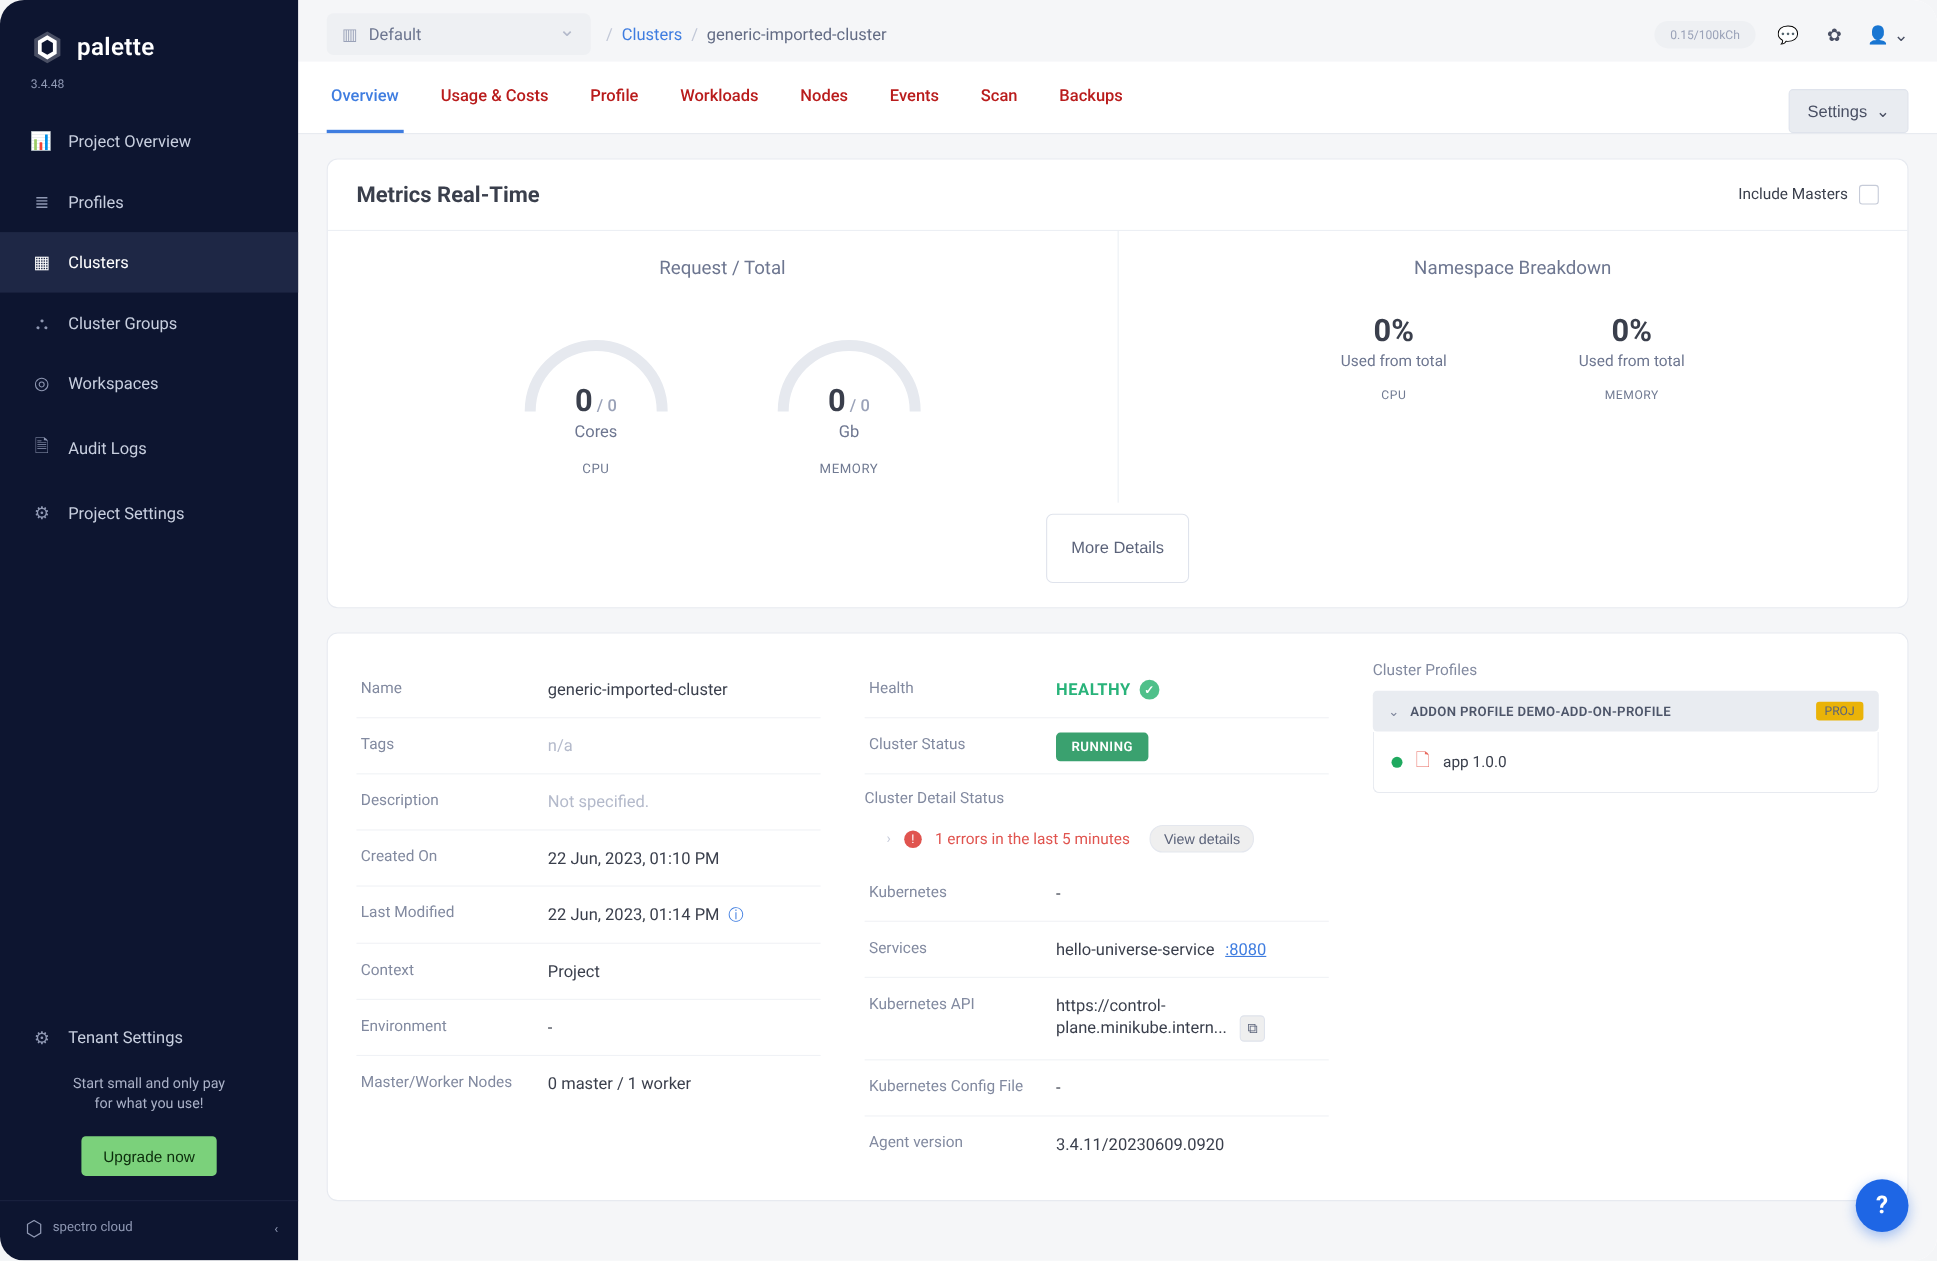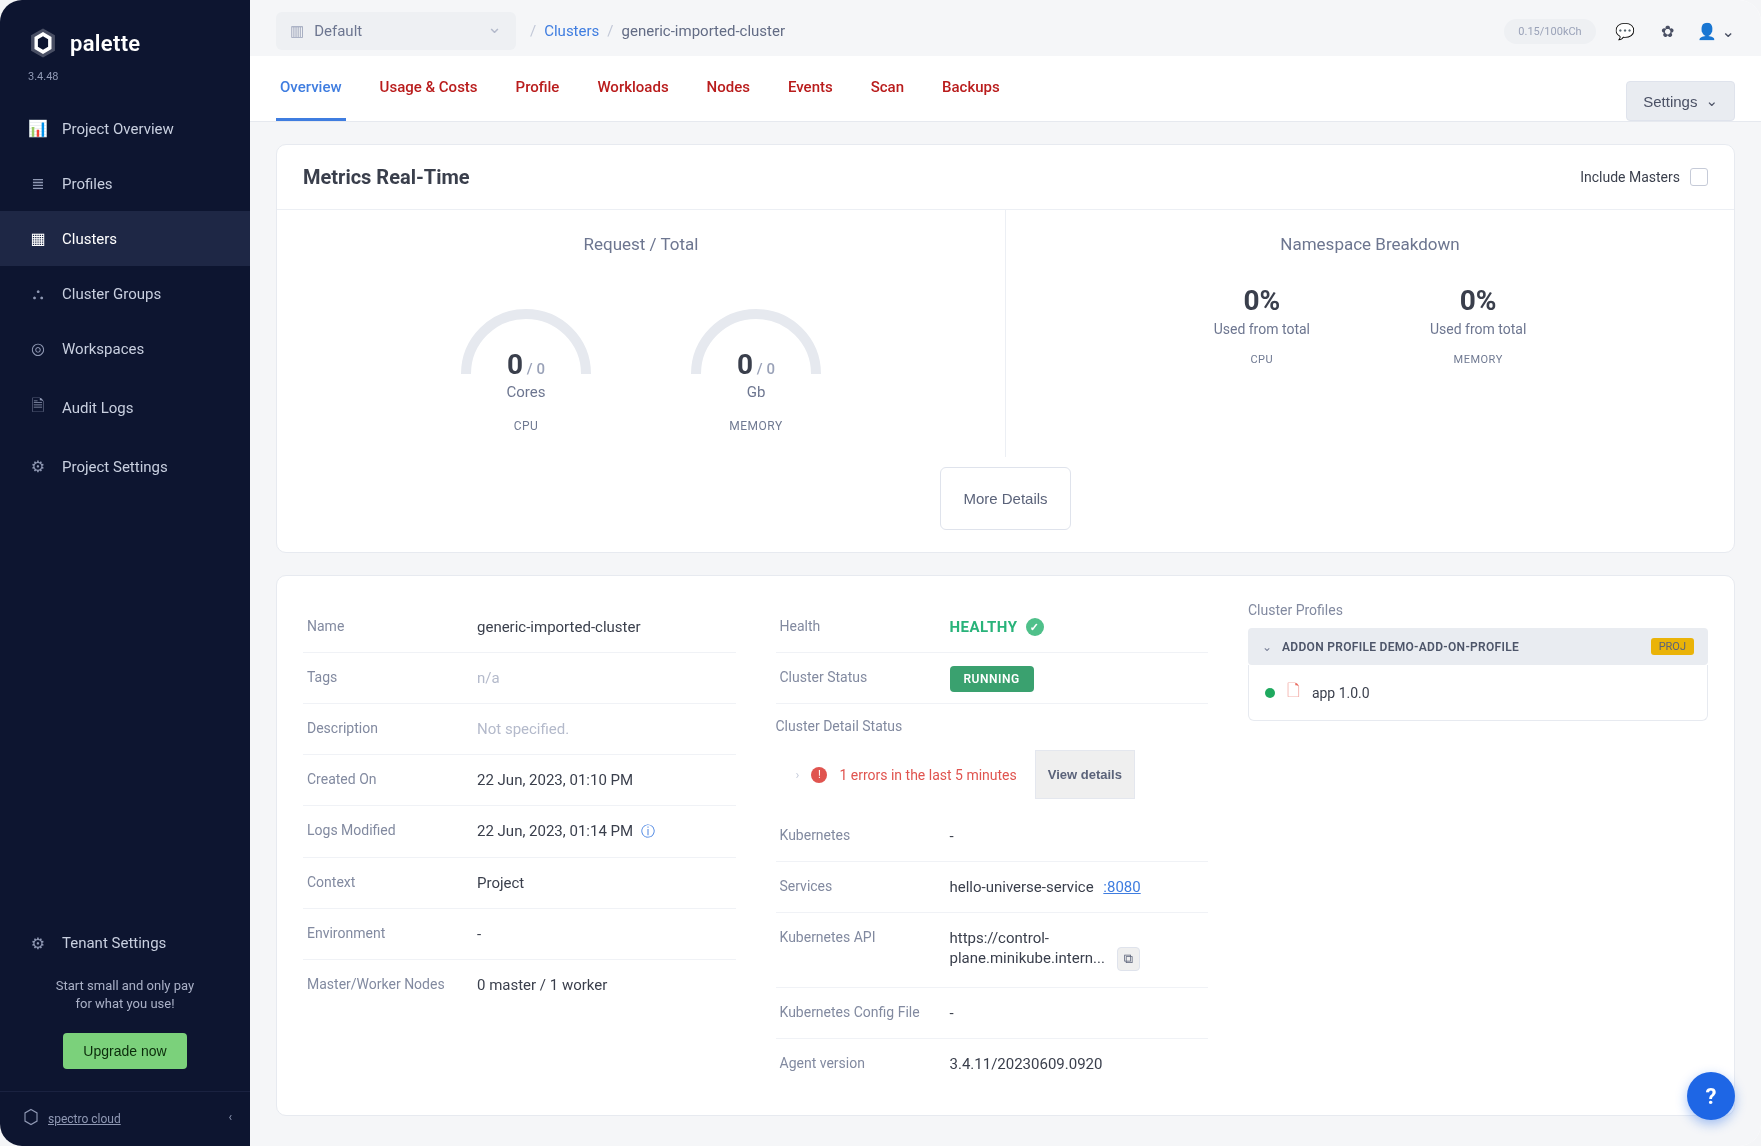--- a/index.html
+++ b/index.html
@@ -14,21 +14,21 @@
   .app-shell {
     display: flex;
     width: 100%;
     height: 100%;
     border-radius: 22px;
     overflow: hidden;
     background: #fff;
   }
   
   .sidebar {
-    width: 250px;
+    width: 271px;
     background: #0d1530;
     color: #d7dbe7;
     display: flex;
     flex-direction: column;
     position: relative;
   }
   .logo {
     display: flex;
     align-items: center;
     gap: 10px;
@@ -79,21 +79,21 @@
   }
   .powered {
     display:flex;
     align-items:center;
     justify-content:space-between;
     padding: 16px 18px 20px 22px;
     font-size: 12px;
     color:#8f98b3;
     border-top:1px solid #1a2240;
   }
-  .powered .pw-left{display:flex;align-items:flex-end;gap:8px;text-decoration:underline;}
+  .powered .pw-left{display:flex;align-items:flex-start;gap:8px;}
   .powered svg{width:18px;height:18px;}
   
   .main {
     flex: 1;
     display: flex;
     flex-direction: column;
     background: #f5f6f8;
     min-width: 0;
   }
   .topbar {
@@ -209,21 +209,21 @@
   .kv .v{ flex:1; font-size:15px; color:#3a3f4c;}
   .kv .v.muted{ color:#b4bacb; }
   .healthy{ color:#29b37a; font-weight:700; letter-spacing:.5px; display:flex; align-items:center; gap:8px;}
   .healthy .dot{ width:18px; height:18px; background:#4fc08a; border-radius:50%; display:flex; align-items:center; justify-content:center; color:#fff; font-size:11px;}
   .status-pill{ background:#3aa16f; color:#fff; font-size:12px; padding:6px 14px; border-radius:4px; letter-spacing:.5px; font-weight:600;}
   .section-label{ font-size:14px; color:#828aa0; margin:14px 0 10px;}
   .error-line{ display:flex; align-items:center; gap:12px; padding:6px 0 12px 20px;}
   .err-caret{ color:#c7ccdb; font-size:13px;}
   .err-icon{ width:16px; height:16px; border-radius:50%; background:#e0544f; color:#fff; font-size:11px; display:flex; align-items:center; justify-content:center;}
   .err-text{ color:#e0544f; font-size:14px;}
-  .view-details-btn{ margin-left:6px; border:1px solid #e4e7ee; border-radius:0; padding:16px 12px; font-size:13px; color:#5b637a; cursor:pointer;font-weight:bold;}
+  .view-details-btn{ margin-left:6px; border:1px solid #e4e7ee; border-radius:12px; padding:4px 12px; font-size:13px; color:#5b637a; cursor:pointer;}
   .svc-port{ color:#3f7de0; margin-left:6px;}
   .copy-btn{ border:1px solid #dfe3ec; border-radius:4px; padding:3px 6px; margin-left:8px; cursor:pointer; color:#5b637a; font-size:13px;}
   .info-dot{ color:#3f7de0; margin-left:8px; font-size:14px;}
   
   .profiles-title{ font-size:14px; color:#828aa0; margin-bottom:10px;}
   .profile-header{
     background:#e9ecf1;
     padding:10px 14px;
     display:flex;
     align-items:center;
@@ -423,21 +423,21 @@
               </div>
             <div class="kv">
                 <div class="k">Description</div>
                 <div class="v muted">Not specified.</div>
               </div>
             <div class="kv">
                 <div class="k">Created On</div>
                 <div class="v">22 Jun, 2023, 01:10 PM</div>
               </div>
             <div class="kv">
-                <div class="k">Logs Modified</div>
+                <div class="k">Last Modified</div>
                 <div class="v"><span>22 Jun, 2023, 01:14 PM</span><span class="info-dot">ⓘ</span></div>
               </div>
             <div class="kv">
                 <div class="k">Context</div>
                 <div class="v">Project</div>
               </div>
             <div class="kv">
                 <div class="k">Environment</div>
                 <div class="v">-</div>
               </div>

